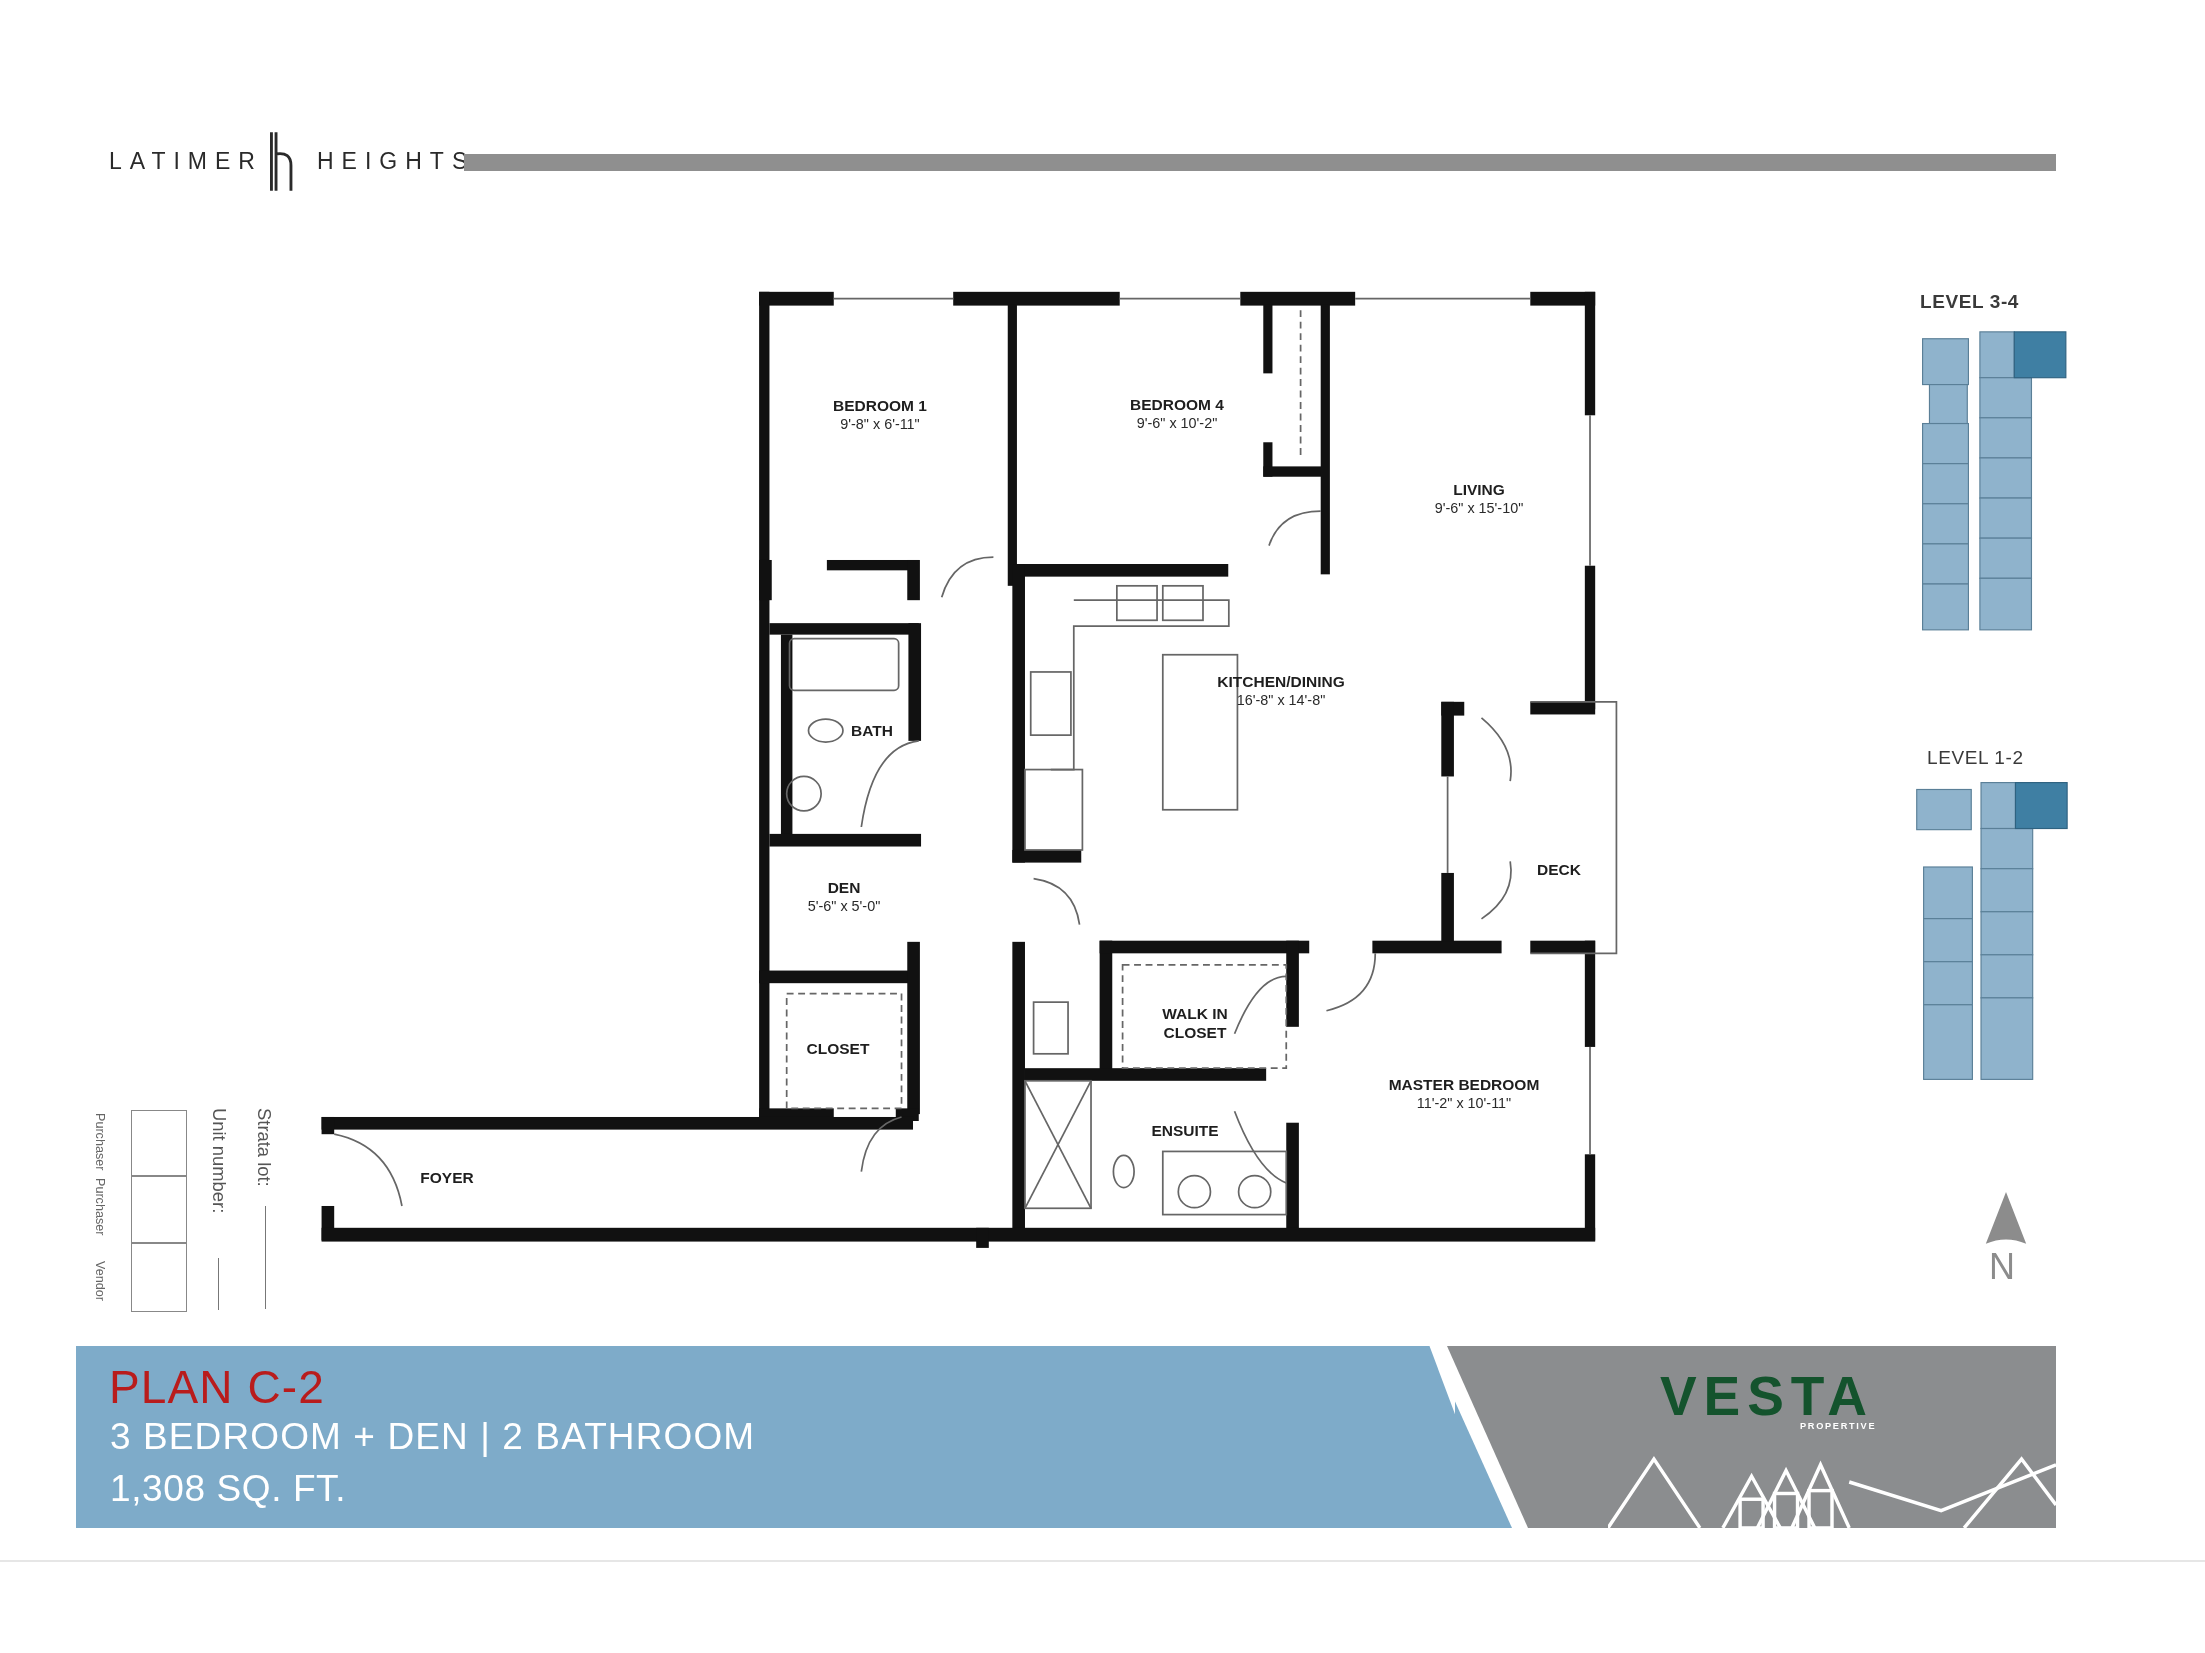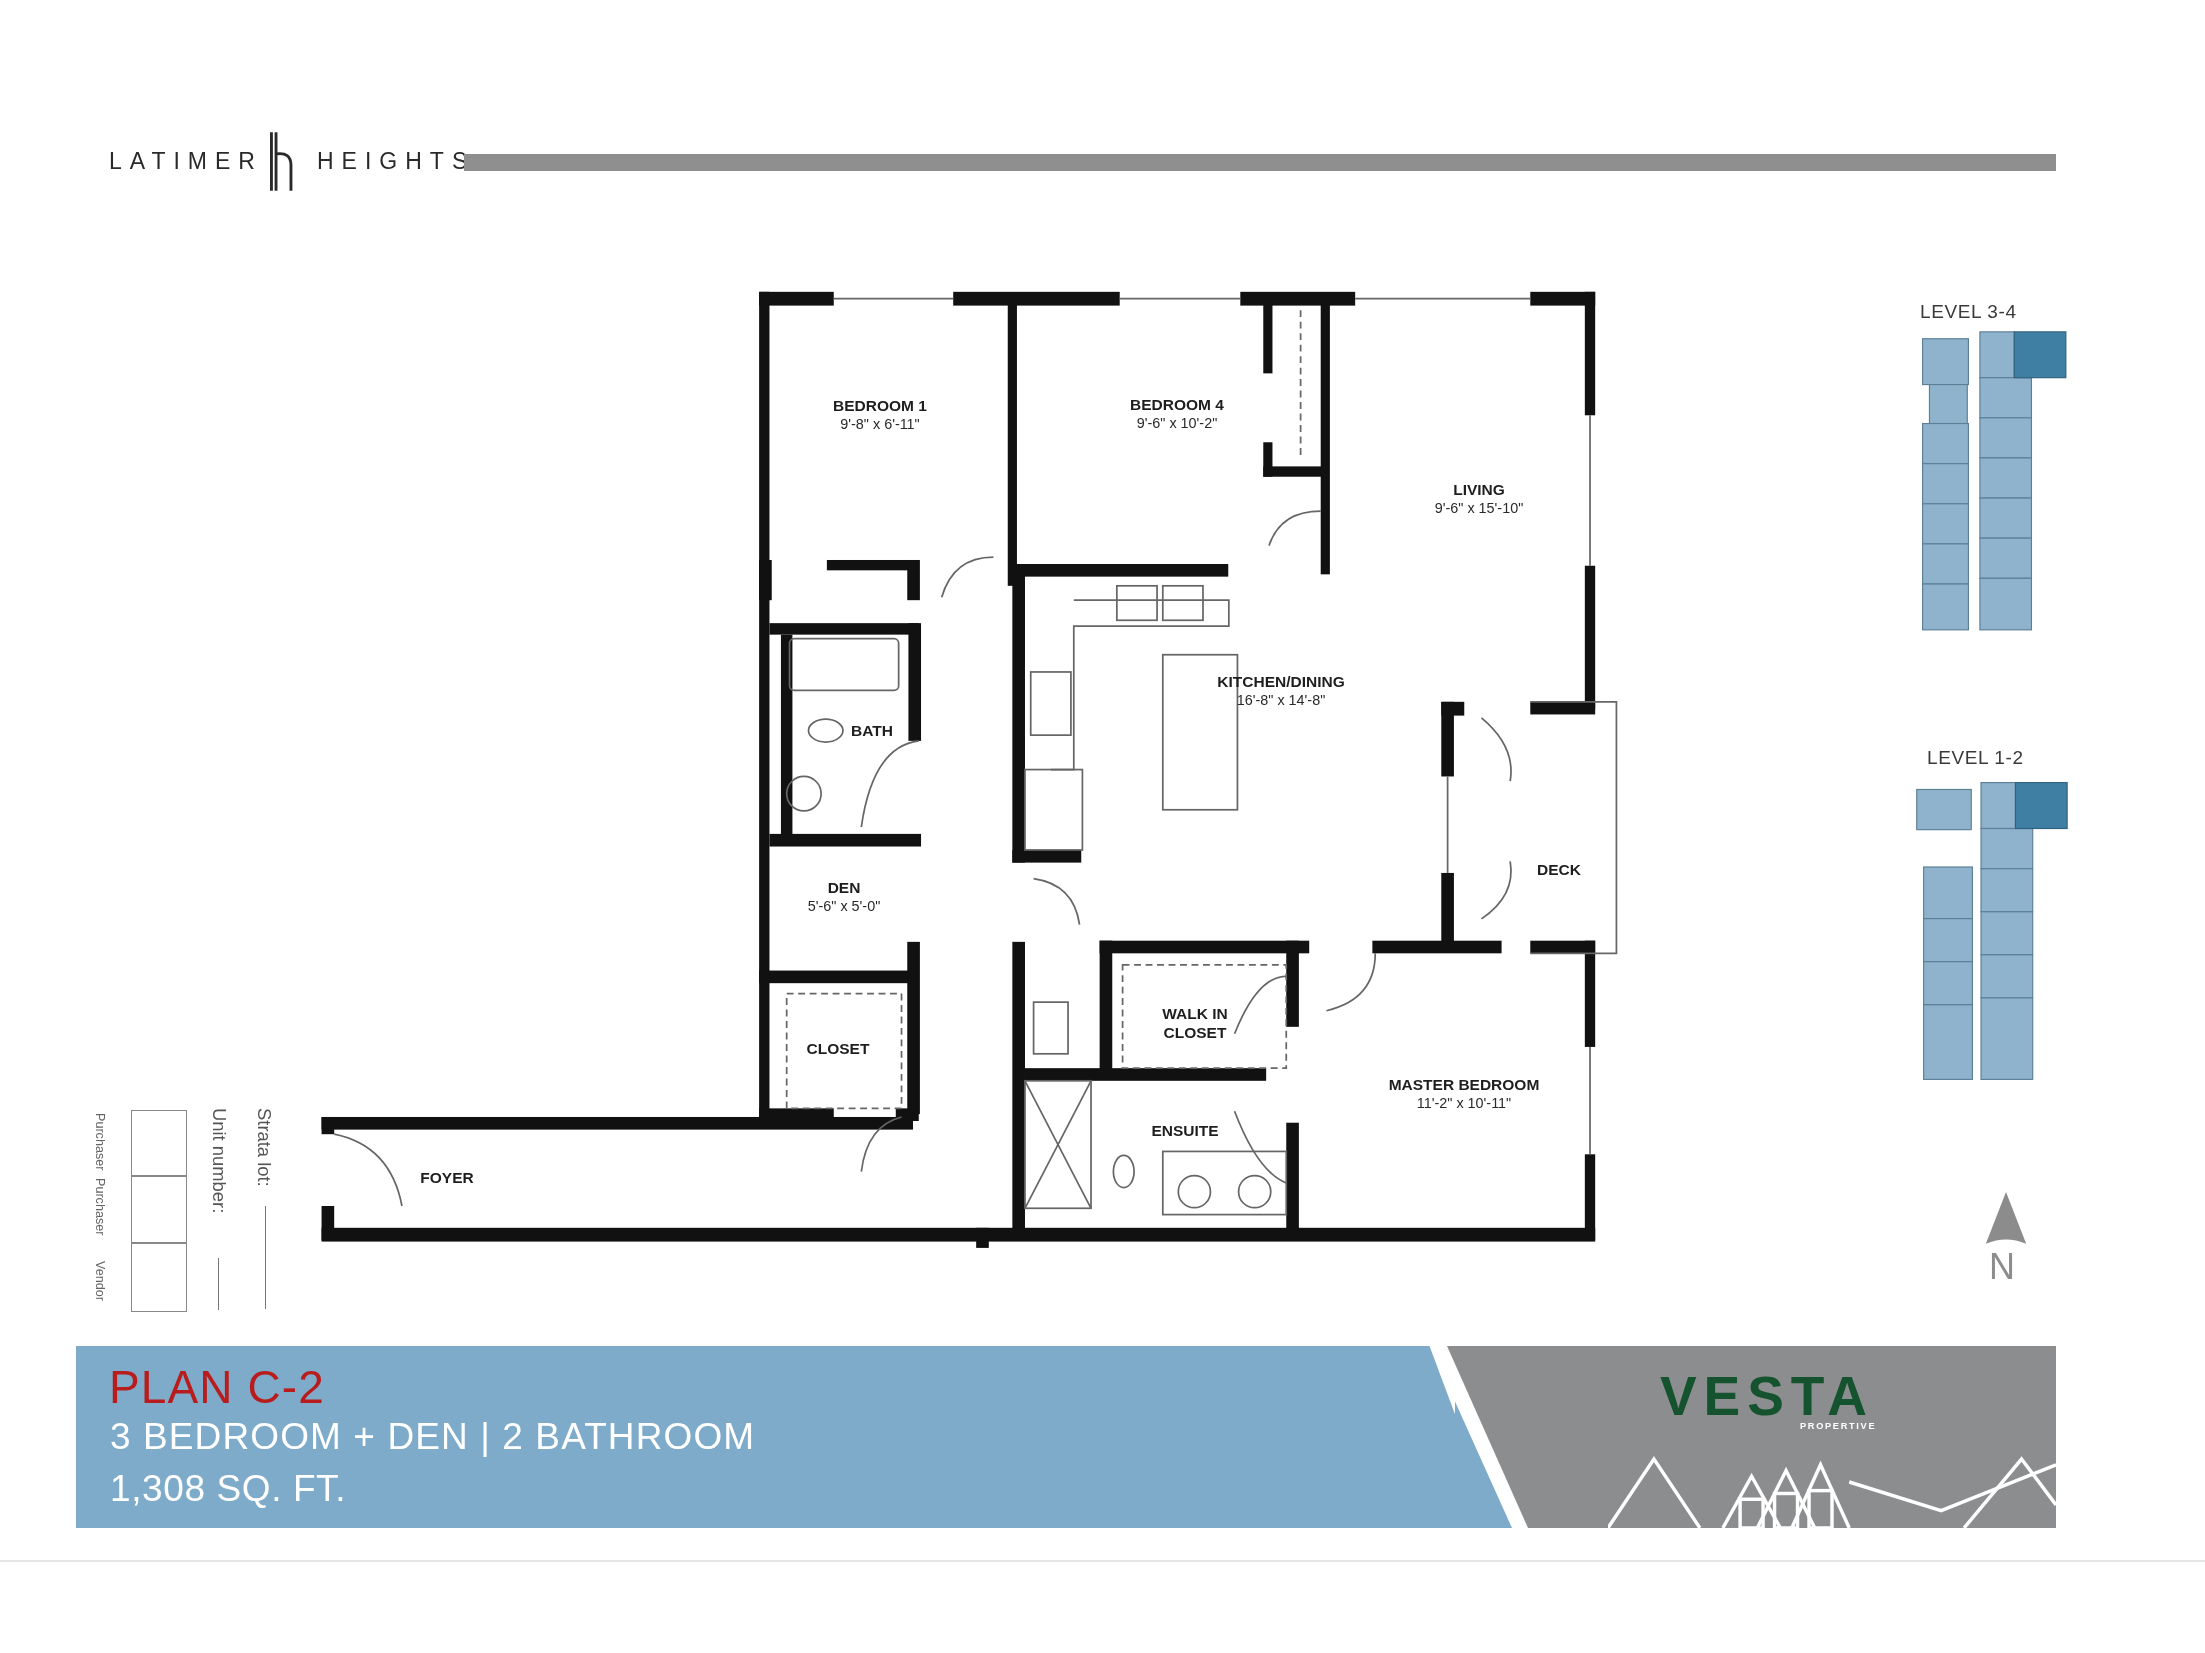--- a/index.html
+++ b/index.html
@@ -174,21 +174,21 @@
 <div class="room-label" style="left:1559px; top:818px;margin-top:42px;">DECK</div>
 <div class="room-label" style="left:838px; top:1039px;">CLOSET</div>
 <div class="room-label" style="left:1195px; top:1004px; white-space:normal; width:98px;">WALK IN CLOSET</div>
 <div class="room-label" style="left:1464px; top:1075px;">
   <span>MASTER BEDROOM</span>
   <span class="room-dims">11'-2" x 10'-11"</span>
 </div>
 <div class="room-label" style="left:1185px; top:1121px;">ENSUITE</div>
 <div class="room-label" style="left:447px; top:1168px;">FOYER</div>
 
-<div class="level-title" style="left:1920px; top:301px;">LEVEL 3-4</div>
+<div class="level-title" style="left:1920px; top:291px;font-weight:bold;">LEVEL 3-4</div>
 <svg class="abs" style="left:1918px; top:327px;" width="149" height="310" viewBox="0 0 260 540">
   <g fill="#8fb3cc" stroke="#5a7f97" stroke-width="2">
     <rect x="8" y="20" width="80" height="80"></rect>
     <rect x="20" y="100" width="66" height="68"></rect>
     <rect x="8" y="168" width="80" height="70"></rect>
     <rect x="8" y="238" width="80" height="70"></rect>
     <rect x="8" y="308" width="80" height="70"></rect>
     <rect x="8" y="378" width="80" height="70"></rect>
     <rect x="8" y="448" width="80" height="80"></rect>
     <rect x="108" y="8" width="60" height="80"></rect>

